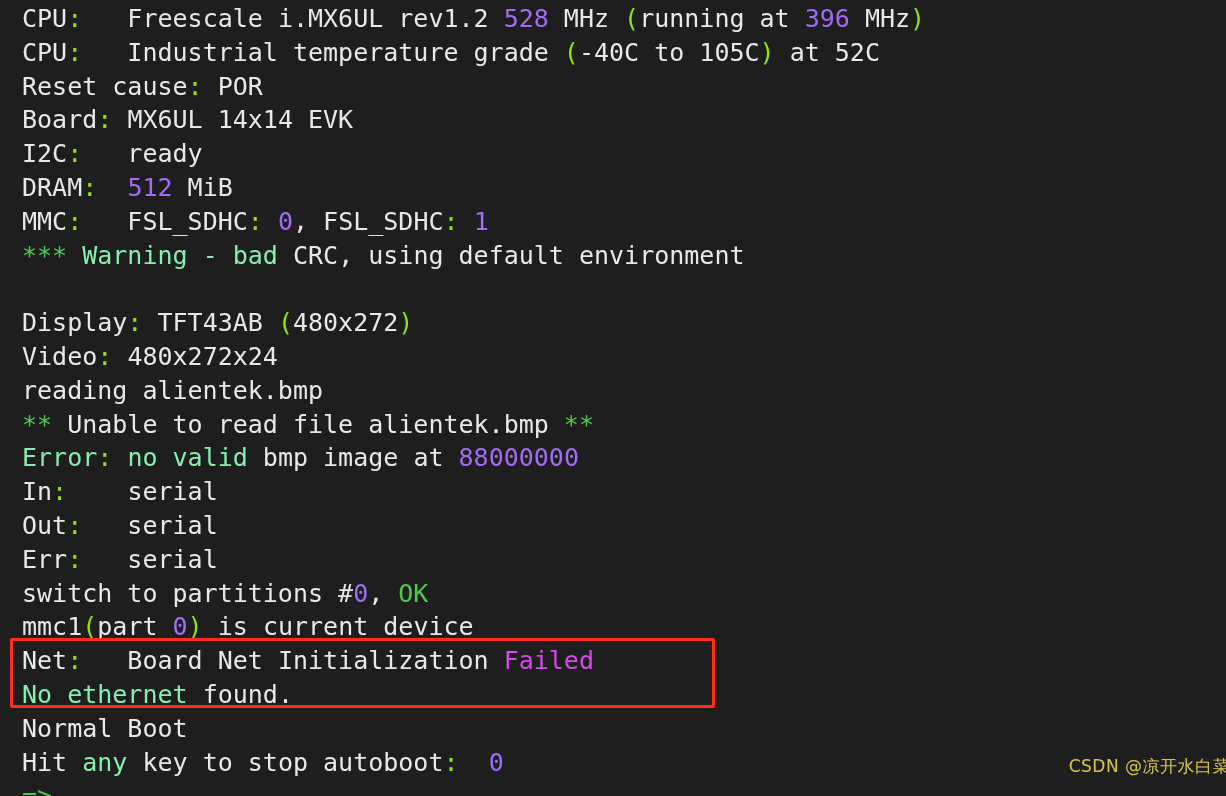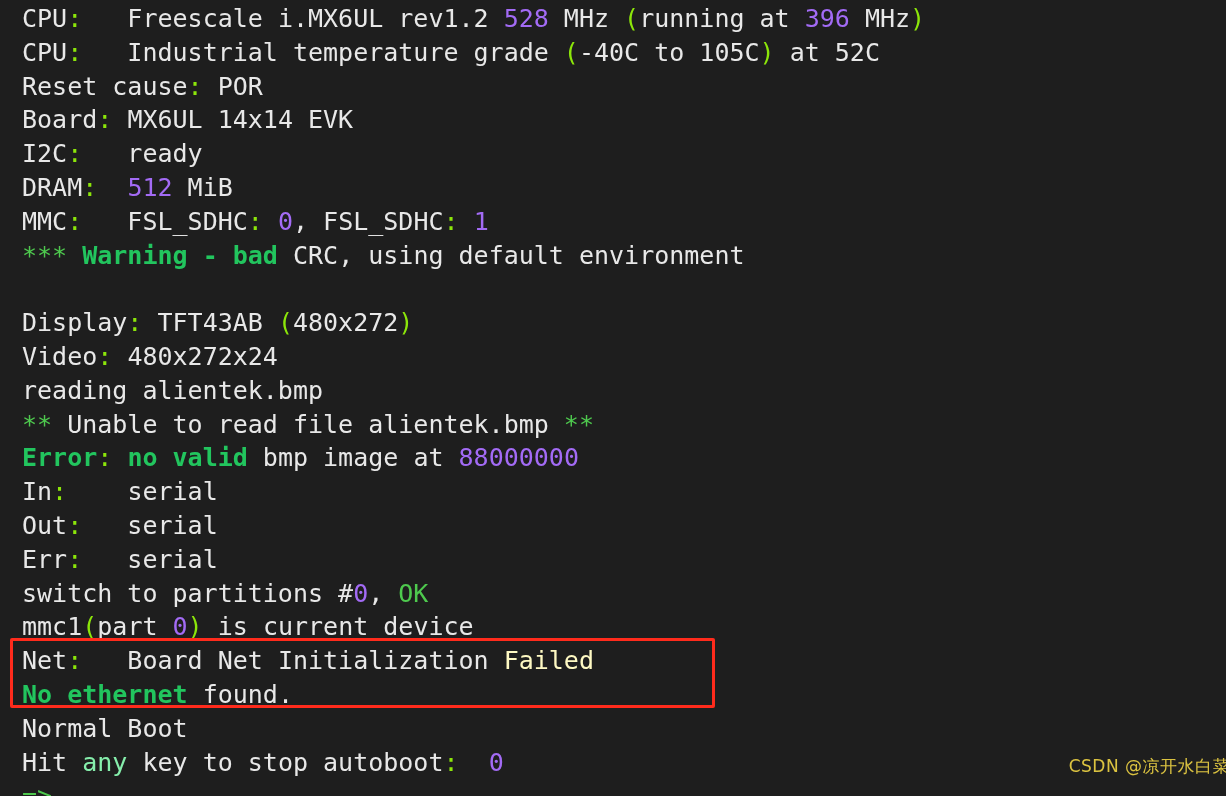--- a/index.html
+++ b/index.html
@@ -28,22 +28,22 @@
   }
   .line {
     height: 33.8px;
     white-space: pre;
   }
   
   .w  { color: #e8e8e8; }            
   .g  { color: #8ce60a; }            
   .gn { color: #4ec94e; }            
   .p  { color: #a36bf5; }            
-  .r  { color: #22c55e; font-weight: bold; }            
-  .rs { color: #fef9c3; }            
+  .r  { color: #86efac; }            
+  .rs { color: #d946ef; }            
   .b  { color: #86efac; }            
 
   
   #highlight-box {
     position: absolute;
     left: 10px;
     top: 638px;
     width: 705px;
     height: 70px;
     border: 3px solid #ff2b1c;

